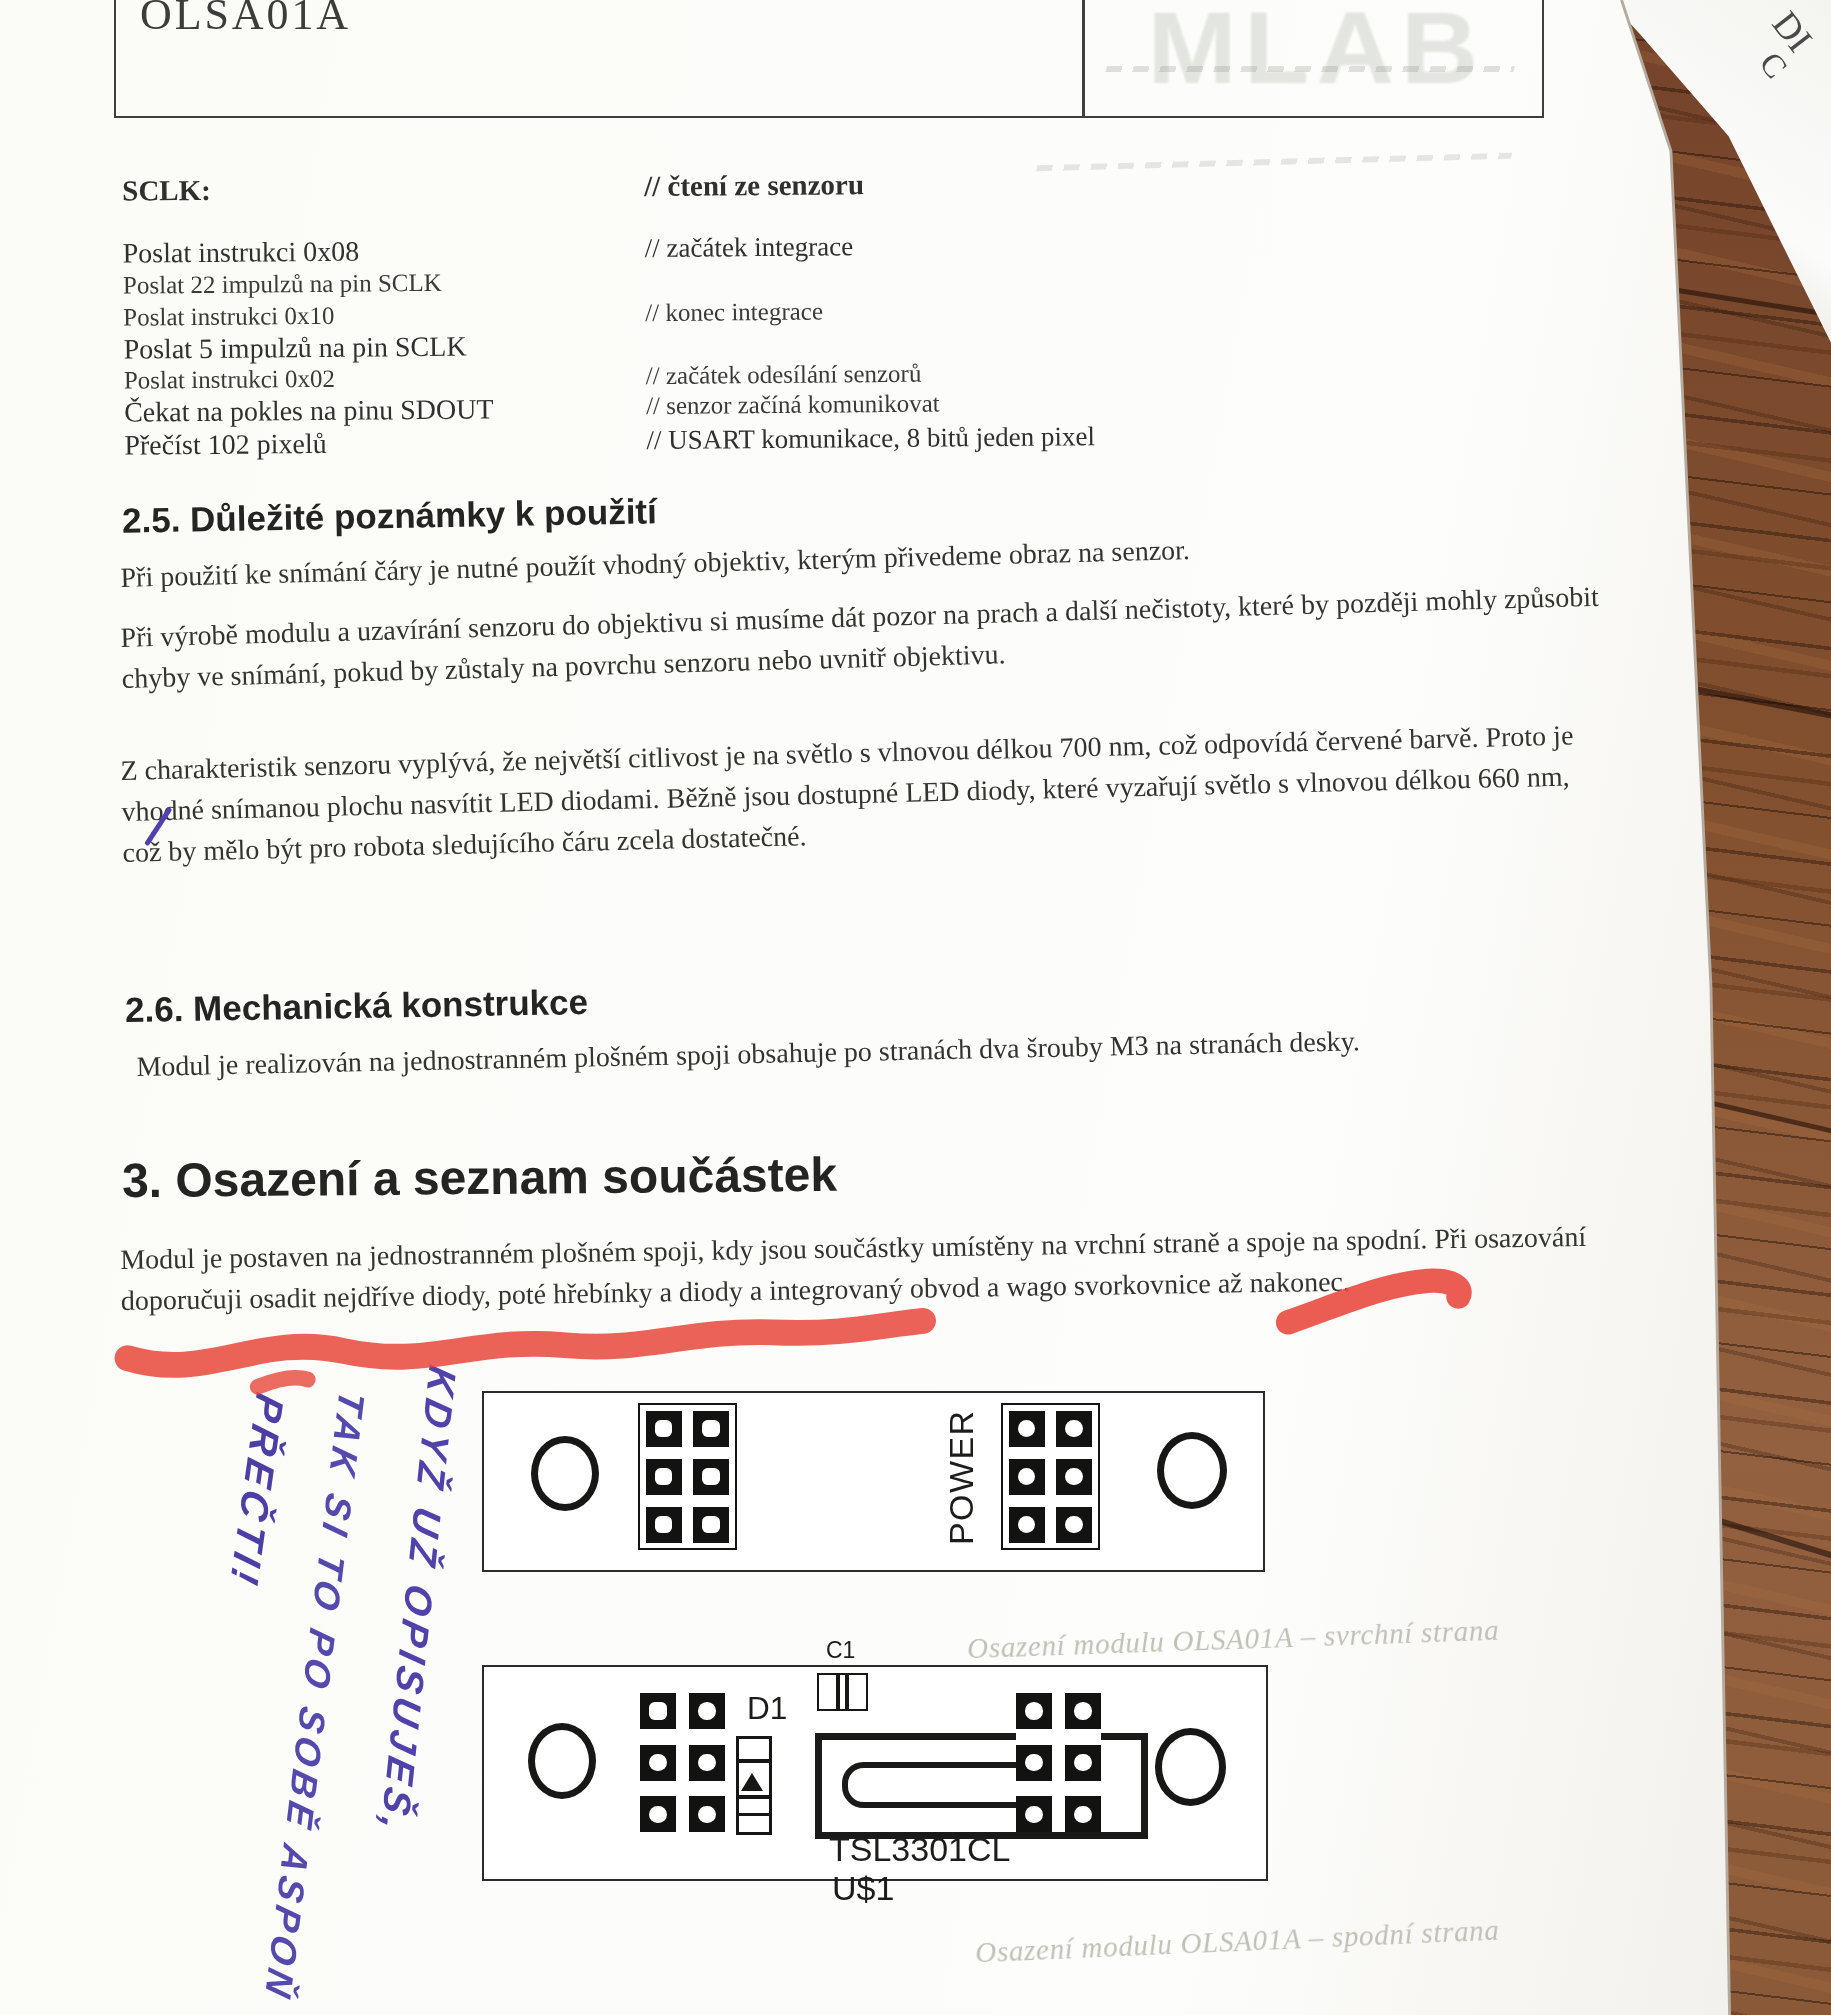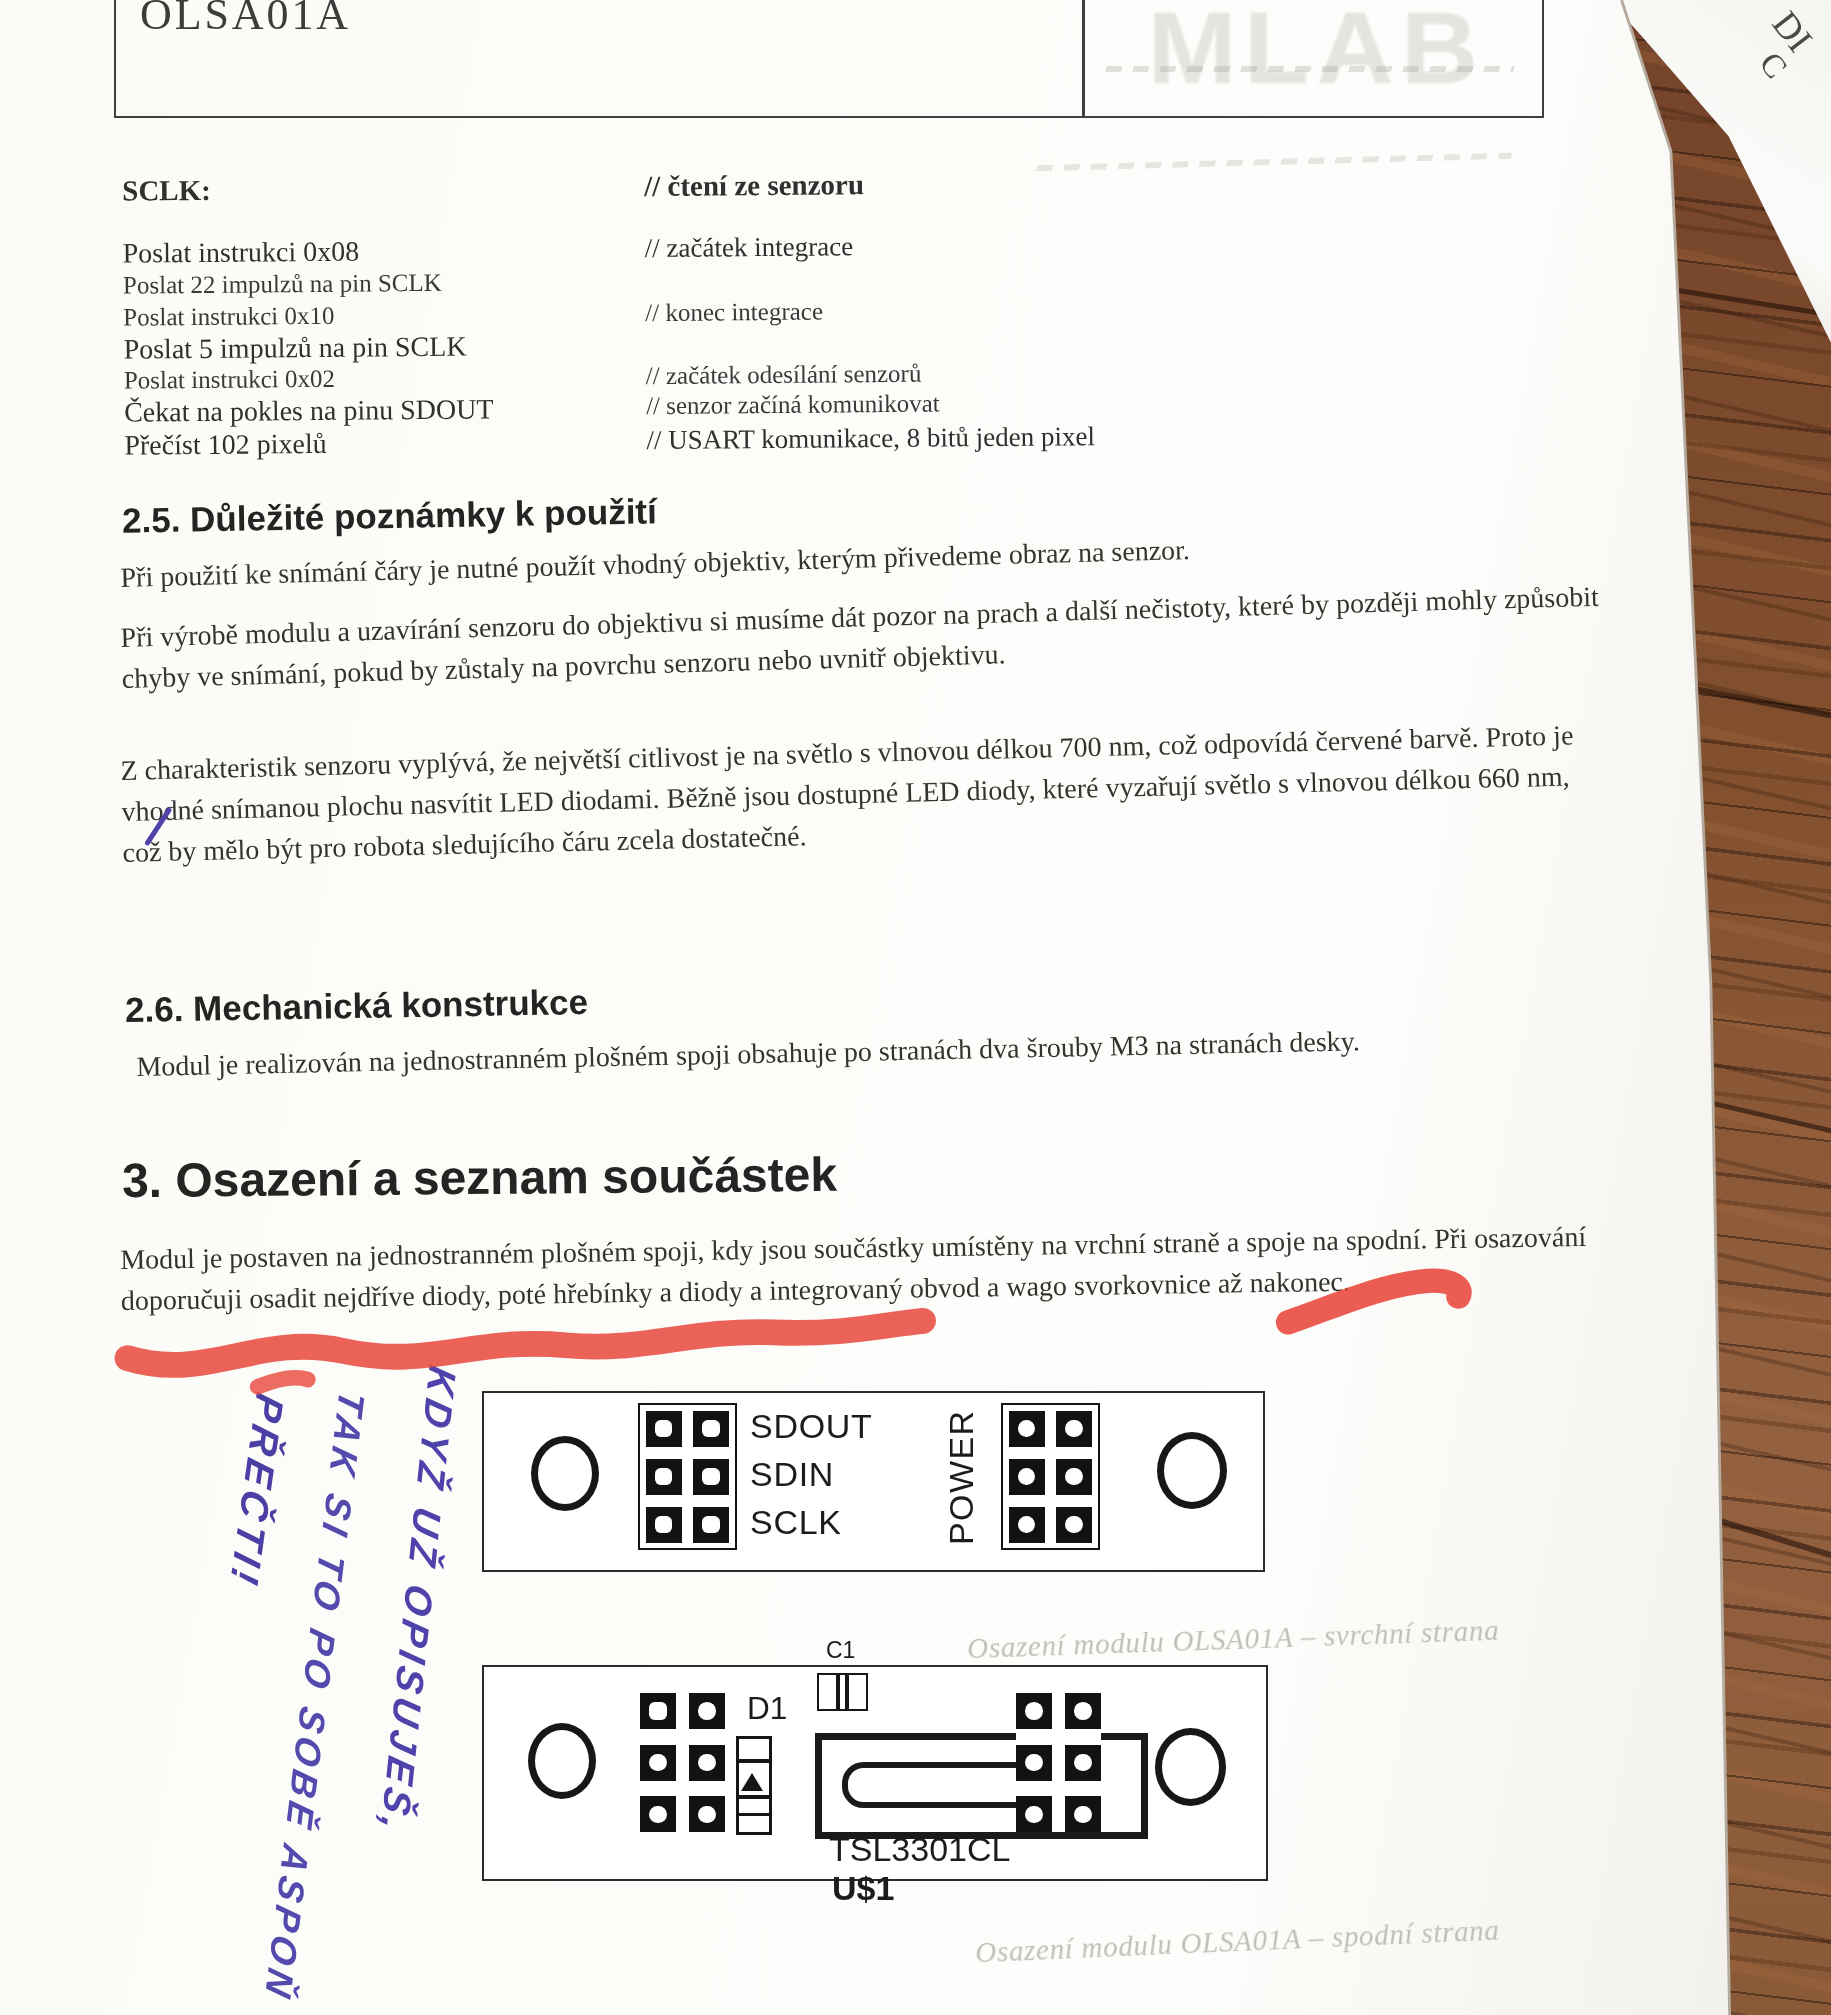--- a/index.html
+++ b/index.html
@@ -140,25 +140,20 @@
   <div class="board" style="left:482px;top:1391px;width:779px;height:177px;">
     <div class="hole" style="left:47px;top:43px;width:54px;height:61px;"></div>
     <div class="pinheader" style="left:154px;top:10px;">
       <div class="pad"></div>
         <div class="pad"></div>
       <div class="pad"></div>
         <div class="pad"></div>
       <div class="pad"></div>
         <div class="pad"></div>
     </div>
-    <div class="sig-labels" style="left:266px;top:9.3px;">
-      <div>SDOUT</div>
-      <div>SDIN</div>
-      <div>SCLK</div>
-    </div>
     <div class="power-label" style="left:458px;top:152px;">POWER</div>
     <div class="pinheader" style="left:517px;top:10px;">
       <div class="pad round"></div>
         <div class="pad round"></div>
       <div class="pad round"></div>
         <div class="pad round"></div>
       <div class="pad round"></div>
         <div class="pad round"></div>
     </div>
     <div class="hole" style="left:673px;top:39px;width:56px;height:63px;"></div>
@@ -184,21 +179,21 @@
     </div>
     <div class="smalllab" style="left:342px;top:-30px;font-size:23px;">C1</div>
     <div class="cap-body" style="left:333px;top:5.7px;width:47px;height:34px;">
       <div class="cap-bar" style="left:17px;top:0;width:4.3px;height:100%;"></div>
       <div class="cap-bar" style="left:26px;top:0;width:4.3px;height:100%;"></div>
     </div>
     <div class="sensor-outer" style="left:331px;top:66px;width:319px;height:92px;">
       <div class="sensor-slot" style="left:20px;top:21.5px;width:215px;height:34px;"></div>
     </div>
     <div class="smalllab" style="left:345px;top:163px;font-size:34px;">TSL3301CL</div>
-    <div class="smalllab" style="left:348px;top:202px;font-size:34px;font-weight:bold;">U$1</div>
+    <div class="smalllab" style="left:348px;top:202px;font-size:34px;">U$1</div>
     <div class="pinheader" style="left:532px;top:26px;border:none;padding:0;gap:15.7px 13px;">
       <div class="pad round"></div>
         <div class="pad round"></div>
       <div class="pad round"></div>
         <div class="pad round"></div>
       <div class="pad round"></div>
         <div class="pad round"></div>
     </div>
     <div class="hole" style="left:671px;top:61px;width:57px;height:64px;"></div>
   </div>

